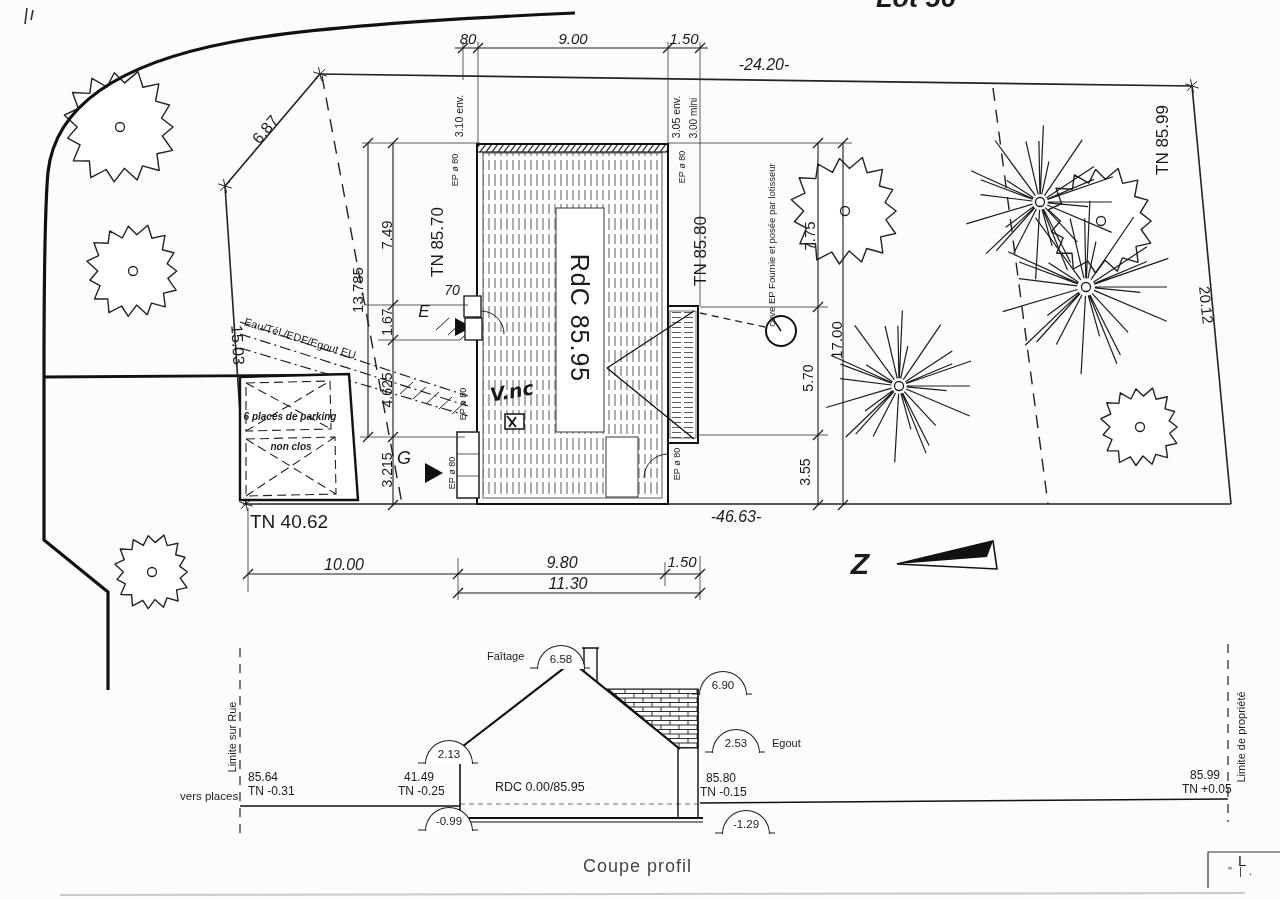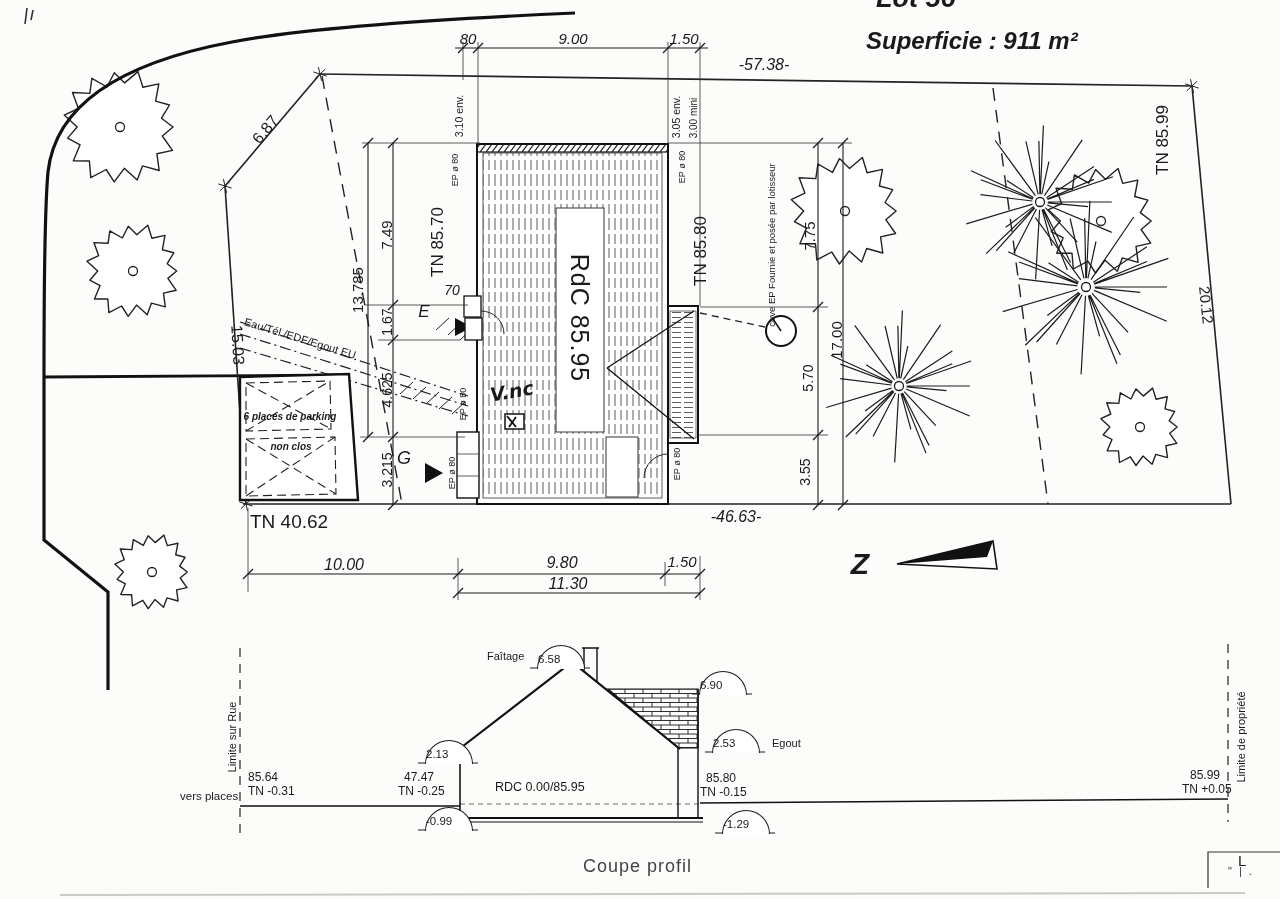--- a/index.html
+++ b/index.html
@@ -4,21 +4,21 @@
 <style>
   html,body{margin:0;padding:0;background:#e8e8e8;}
   .canvas{position:relative;width:1280px;height:899px;background:#fcfcfa;overflow:hidden;
           font-family:"Liberation Sans",sans-serif;color:#191919;}
   .canvas svg{position:absolute;left:0;top:0;}
   .lbl{position:absolute;white-space:nowrap;color:#1a1a1a;line-height:1.05;}
   .c{transform:translate(-50%,-50%);font-style:italic;}
   .r90{transform:translate(-50%,-50%) rotate(-90deg);}
   .r90cw{transform:translate(-50%,-50%) rotate(90deg);}
   .bub{position:absolute;width:46px;height:23px;background:#fff;border:1.5px solid #1c1c1c;border-bottom:none;
-       border-radius:50% 50% 0 0 / 100% 100% 0 0;text-align:left;font-size:11.5px;line-height:26px;}
+       border-radius:50% 50% 0 0 / 100% 100% 0 0;text-align:center;font-size:11.5px;line-height:26px;}
   .bold-it{font-weight:bold;font-style:italic;}
 </style>
 </head>
 <body>
 
 <div class="canvas">
 
 <svg id="draw" width="1280" height="899" viewBox="0 0 1280 899">
   <defs>
     <pattern id="vh" width="6" height="44" patternUnits="userSpaceOnUse">
@@ -224,26 +224,25 @@
           <path d="M418,830 L478,830"></path>
           <path d="M715,833 L775,833"></path>
     </g>
   </g>
 
   <path d="M1208,888 L1208,852 L1280,852" fill="none" stroke="#333" stroke-width="1.2"></path>
   <path d="M60,895 L1245,893" stroke="#999" stroke-width="2" opacity="0.5"></path>
 </svg>
 
 <div class="lbl bold-it" style="left:876px;top:-16px;font-size:27px">Lot 56</div>
-<div class="lbl bold-it" style="left:866px;top:28px;font-size:24px">Superficie : 911 m²</div>
 
 <div class="lbl c" style="left:468px;top:39px;font-size:15px">80</div>
 <div class="lbl c" style="left:573px;top:39px;font-size:15px">9.00</div>
 <div class="lbl c" style="left:684px;top:39px;font-size:15px">1.50</div>
-<div class="lbl c" style="left:764px;top:65px;font-size:16px">-57.38-</div>
+<div class="lbl c" style="left:764px;top:65px;font-size:16px">-24.20-</div>
 
 <div class="lbl" style="left:266px;top:130px;font-size:16px;transform:translate(-50%,-50%) rotate(-50deg)">6.87</div>
 <div class="lbl" style="left:237px;top:345px;font-size:16px;transform:translate(-50%,-50%) rotate(87deg)">15.03</div>
 <div class="lbl" style="left:1206px;top:305px;font-size:15px;transform:translate(-50%,-50%) rotate(84deg)">20.12</div>
 <div class="lbl c" style="left:736px;top:517px;font-size:16px">-46.63-</div>
 
 <div class="lbl r90" style="left:358px;top:290px;font-size:15px">13.785</div>
 <div class="lbl r90" style="left:387px;top:235px;font-size:15px">7.49</div>
 <div class="lbl r90" style="left:387px;top:322px;font-size:14px">1.67</div>
 <div class="lbl r90" style="left:387px;top:390px;font-size:14px">4.625</div>
@@ -288,21 +287,21 @@
 <div class="bub" style="left:699px;top:671px">6.90</div>
 <div class="bub" style="left:712px;top:729px">2.53</div>
 <div class="bub" style="left:425px;top:740px">2.13</div>
 <div class="bub" style="left:425px;top:807px">-0.99</div>
 <div class="bub" style="left:722px;top:810px">-1.29</div>
 <div class="lbl" style="left:487px;top:651px;font-size:11px">Faîtage</div>
 <div class="lbl" style="left:772px;top:738px;font-size:11px">Egout</div>
 
 <div class="lbl" style="left:248px;top:771px;font-size:12px">85.64</div>
 <div class="lbl" style="left:248px;top:785px;font-size:12px">TN -0.31</div>
-<div class="lbl" style="left:404px;top:771px;font-size:12px">47.47</div>
+<div class="lbl" style="left:404px;top:771px;font-size:12px">41.49</div>
 <div class="lbl" style="left:398px;top:785px;font-size:12px">TN -0.25</div>
 <div class="lbl" style="left:495px;top:781px;font-size:12.5px">RDC 0.00/85.95</div>
 <div class="lbl" style="left:706px;top:772px;font-size:12px">85.80</div>
 <div class="lbl" style="left:700px;top:786px;font-size:12px">TN -0.15</div>
 <div class="lbl" style="left:1190px;top:769px;font-size:12px">85.99</div>
 <div class="lbl" style="left:1182px;top:783px;font-size:12px">TN +0.05</div>
 <div class="lbl" style="left:180px;top:790px;font-size:11.5px">vers places</div>
 <div class="lbl r90" style="left:233px;top:737px;font-size:11px">Limite sur Rue</div>
 <div class="lbl r90" style="left:1242px;top:737px;font-size:11px">Limite de propriété</div>
 <div class="lbl" style="left:583px;top:857px;font-size:18px;color:#444;letter-spacing:1px">Coupe profil</div>

